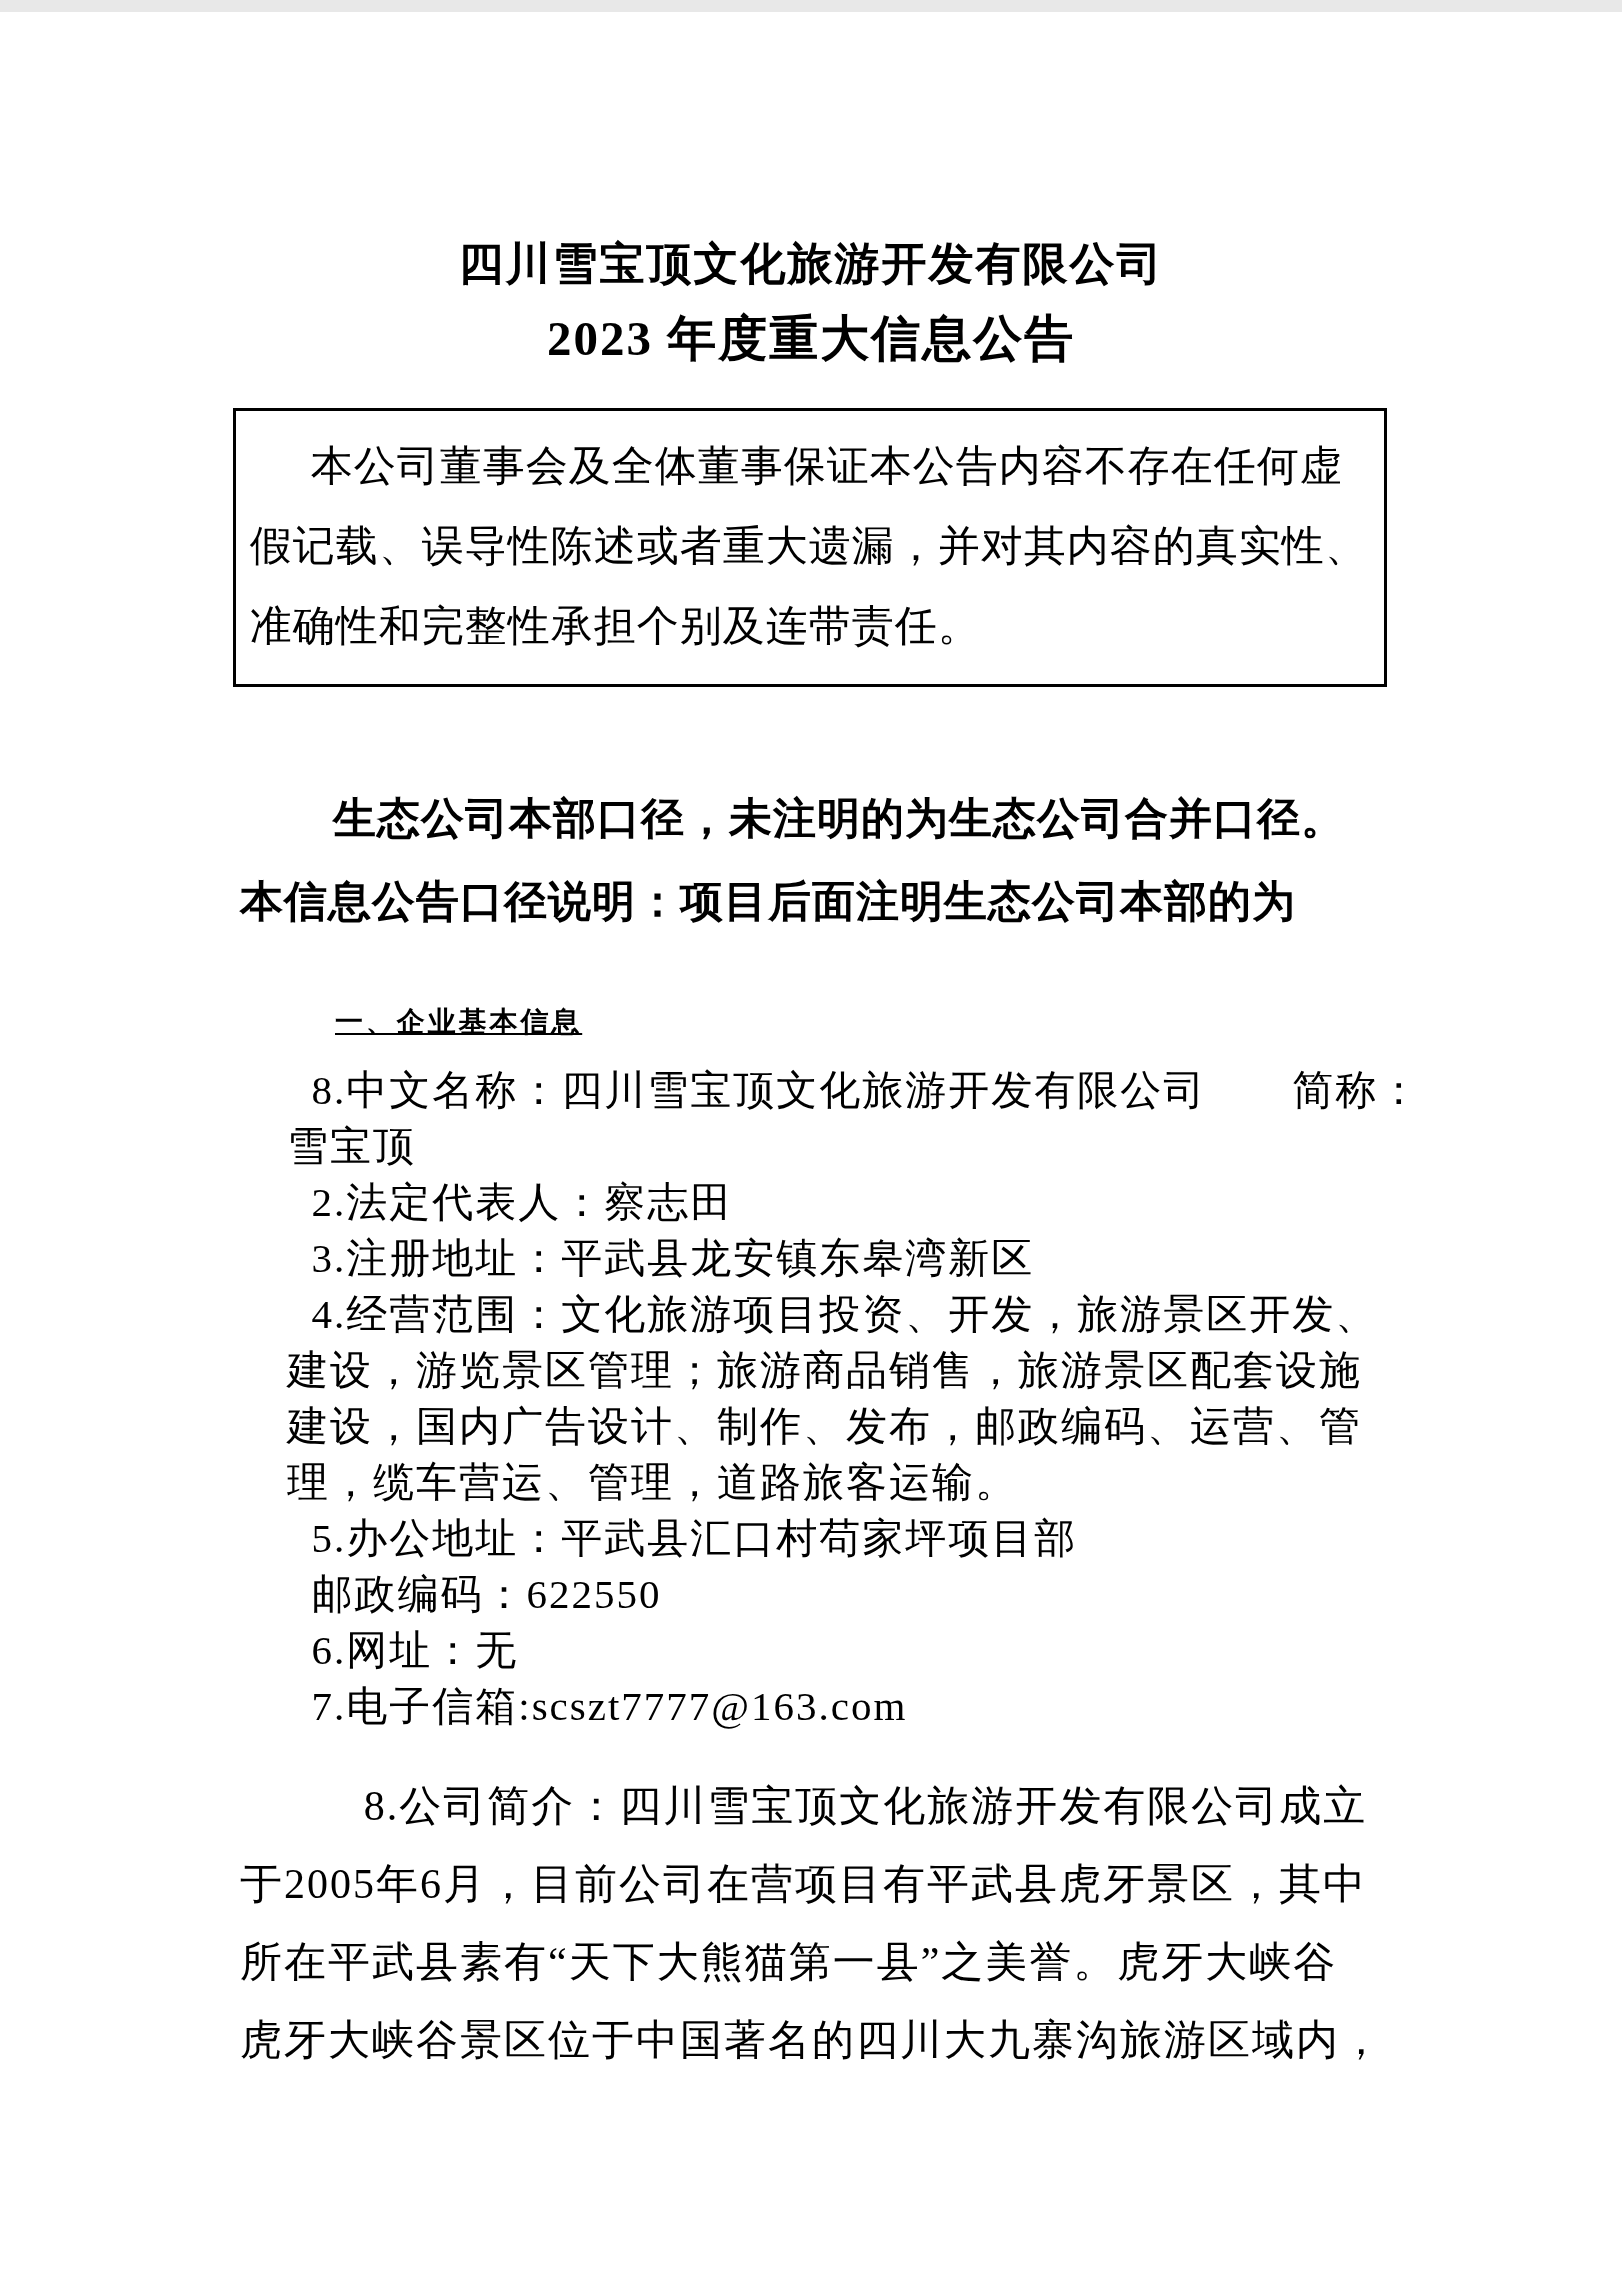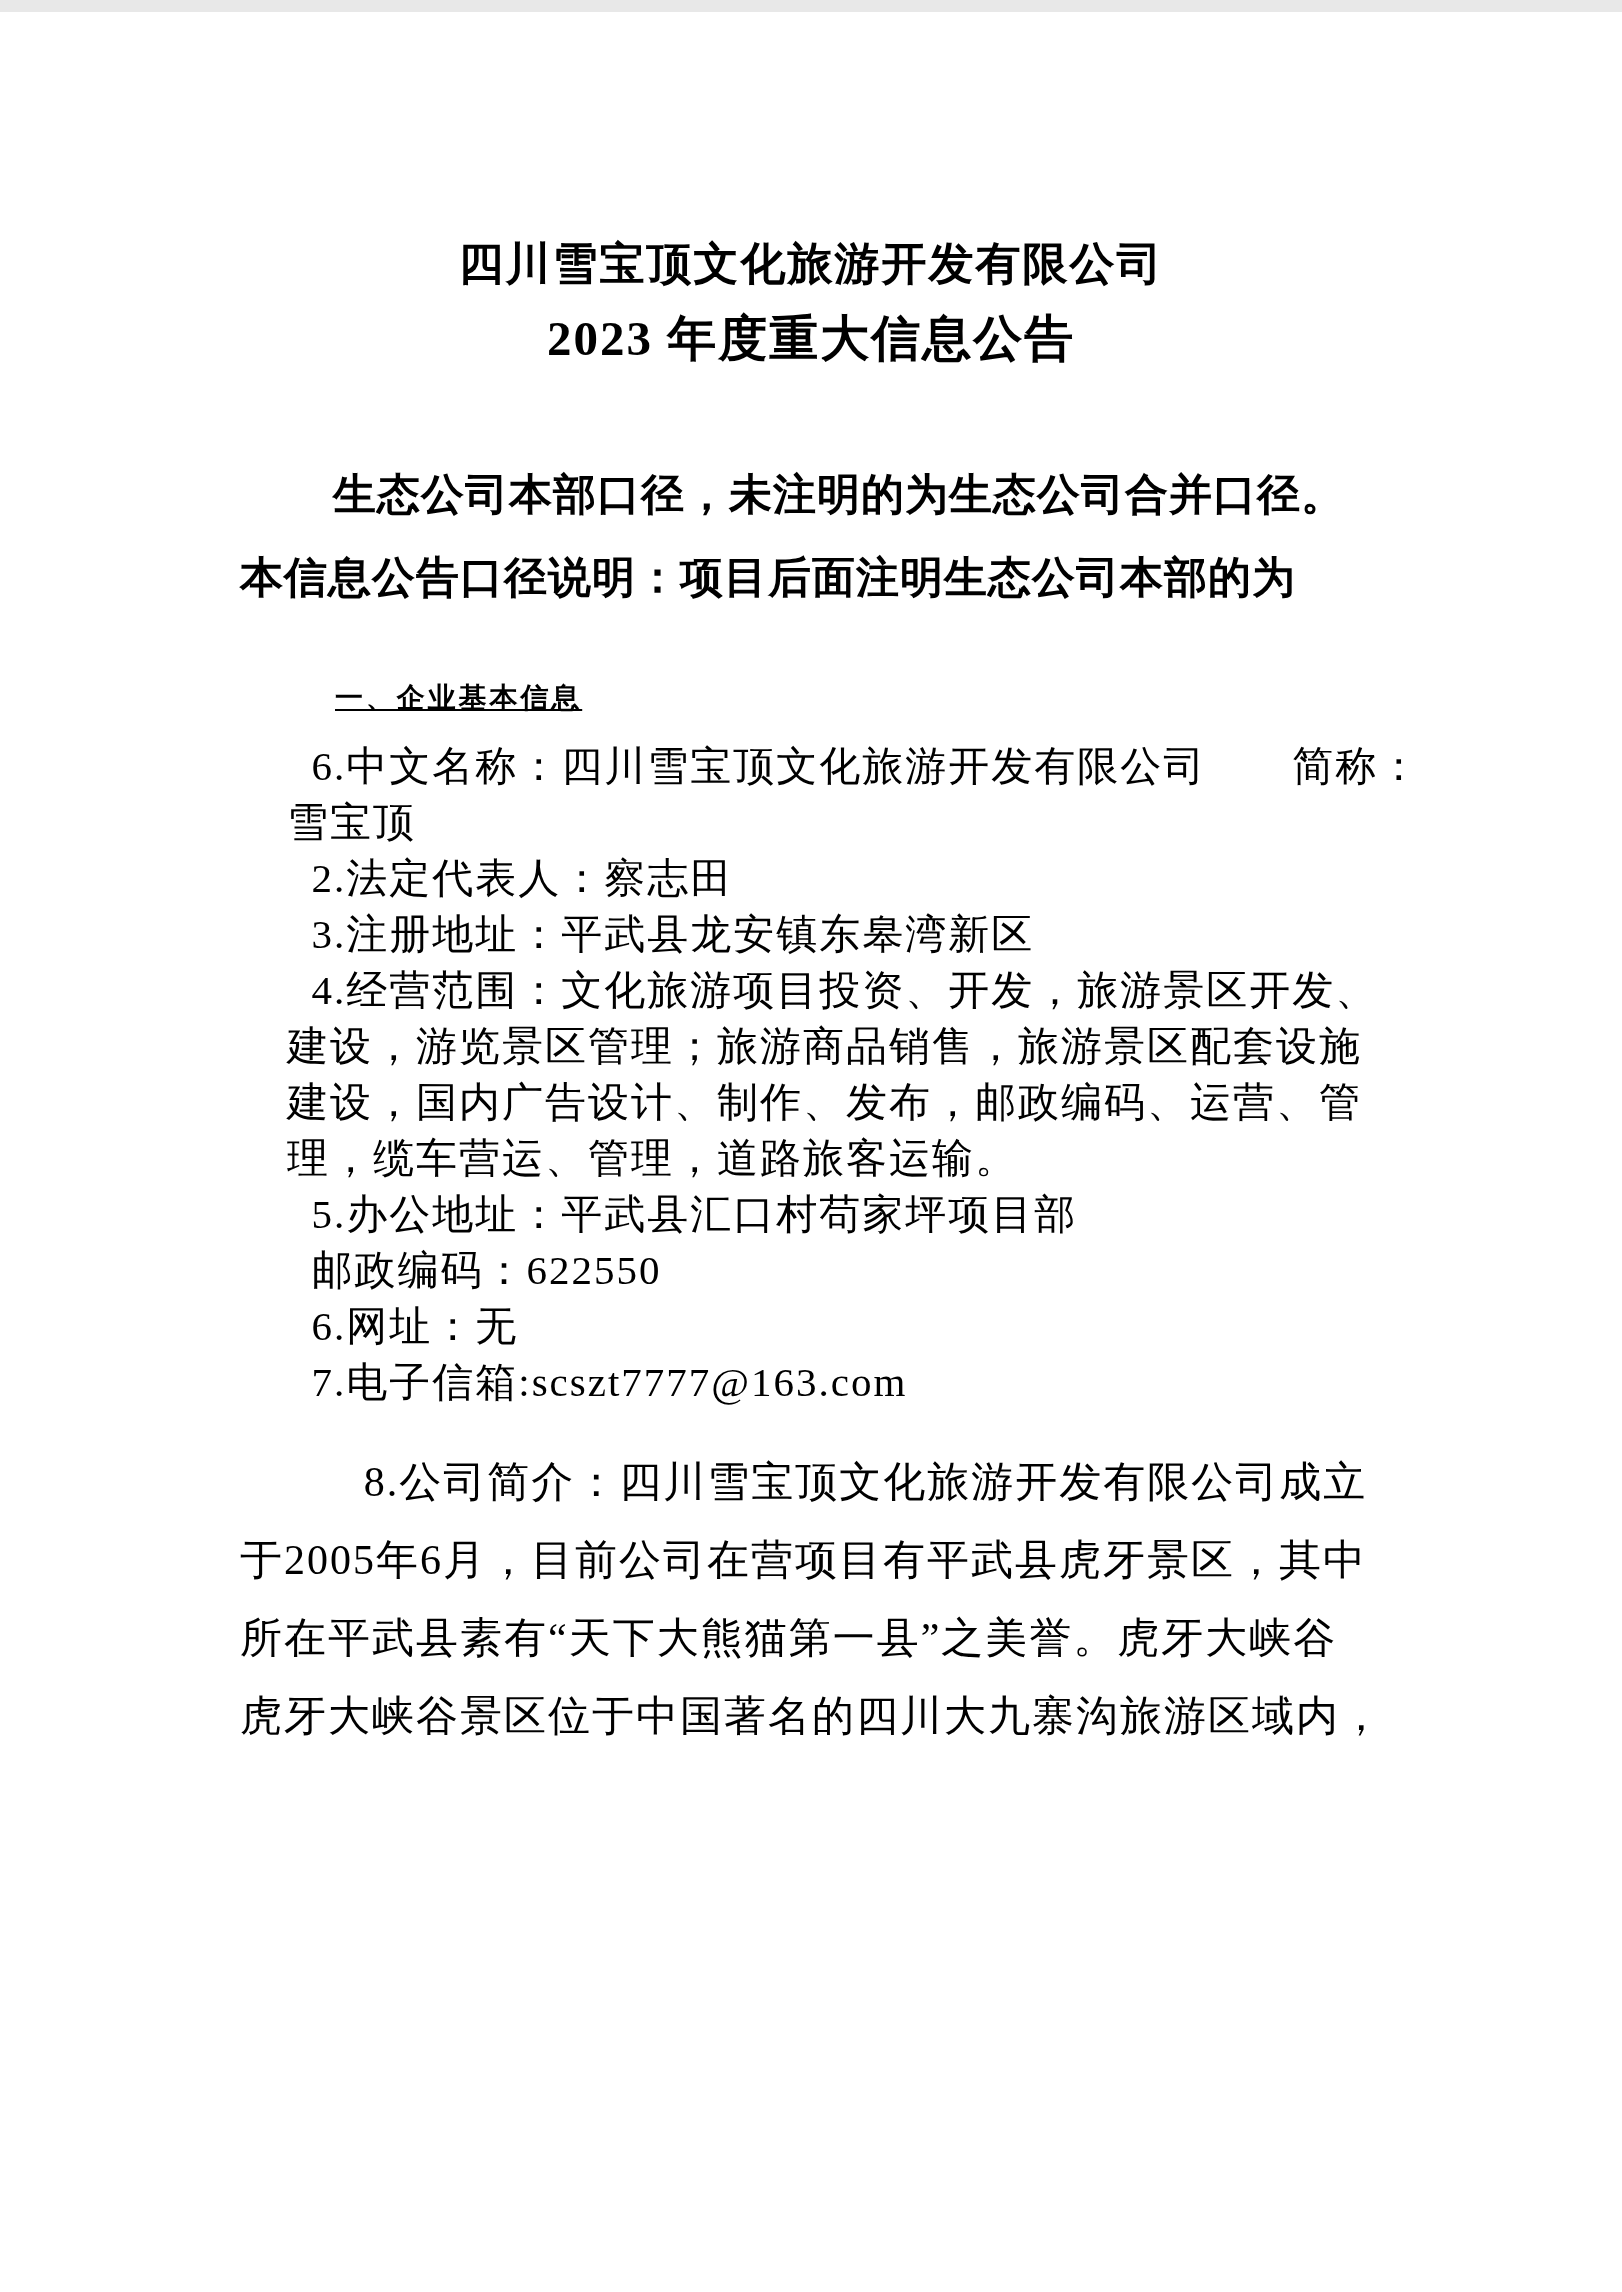--- a/index.html
+++ b/index.html
@@ -68,33 +68,38 @@
 </style>
 </head>
 <body>
 
 <div class="page">
 
   <h1 class="title title-1">四川雪宝顶文化旅游开发有限公司</h1>
 
   <h1 class="title title-2">2023 年度重大信息公告</h1>
 
+  <div class="notice-box">
+      <div class="doc-line">本公司董事会及全体董事保证本公告内容不存在任何虚</div>
+      <div class="doc-line">假记载、误导性陈述或者重大遗漏，并对其内容的真实性、</div>
+      <div class="doc-line">准确性和完整性承担个别及连带责任。</div>
+    </div>
 
   <div class="content">
 
     <div class="caliber">
         <div class="doc-line">生态公司本部口径，未注明的为生态公司合并口径。</div>
         <div class="doc-line">本信息公告口径说明：项目后面注明生态公司本部的为</div>
       </div>
 
     <h2 class="sec-heading">一、企业基本信息</h2>
 
     <div class="items">
       <div class="item">
-          <div class="doc-line">6.中文名称：四川雪宝顶文化旅游开发有限公司　　简称：</div>
+          <div class="doc-line">8.中文名称：四川雪宝顶文化旅游开发有限公司　　简称：</div>
           <div class="doc-line">雪宝顶</div>
         </div>
       <div class="item">
           <div class="doc-line">2.法定代表人：察志田</div>
         </div>
       <div class="item">
           <div class="doc-line">3.注册地址：平武县龙安镇东皋湾新区</div>
         </div>
       <div class="item">
           <div class="doc-line">4.经营范围：文化旅游项目投资、开发，旅游景区开发、</div>

